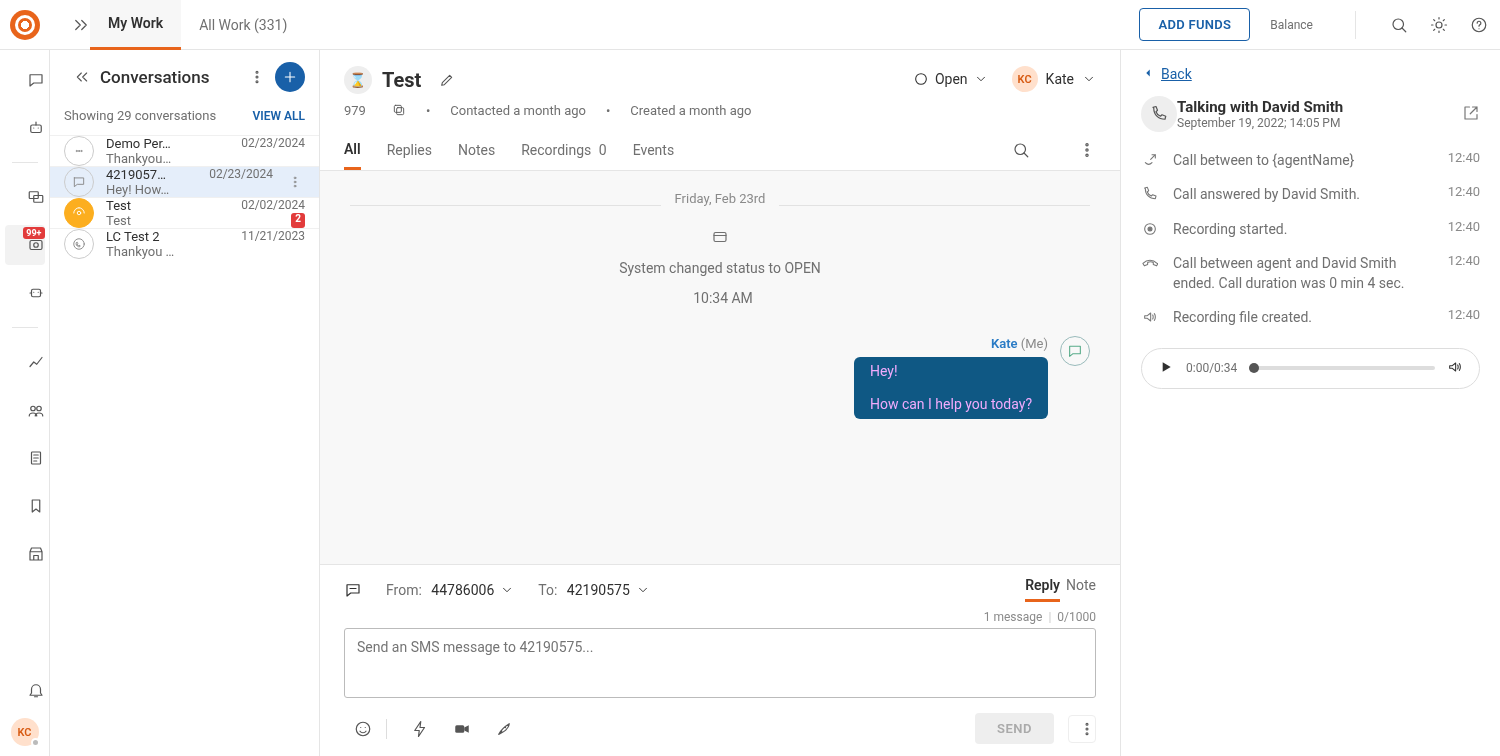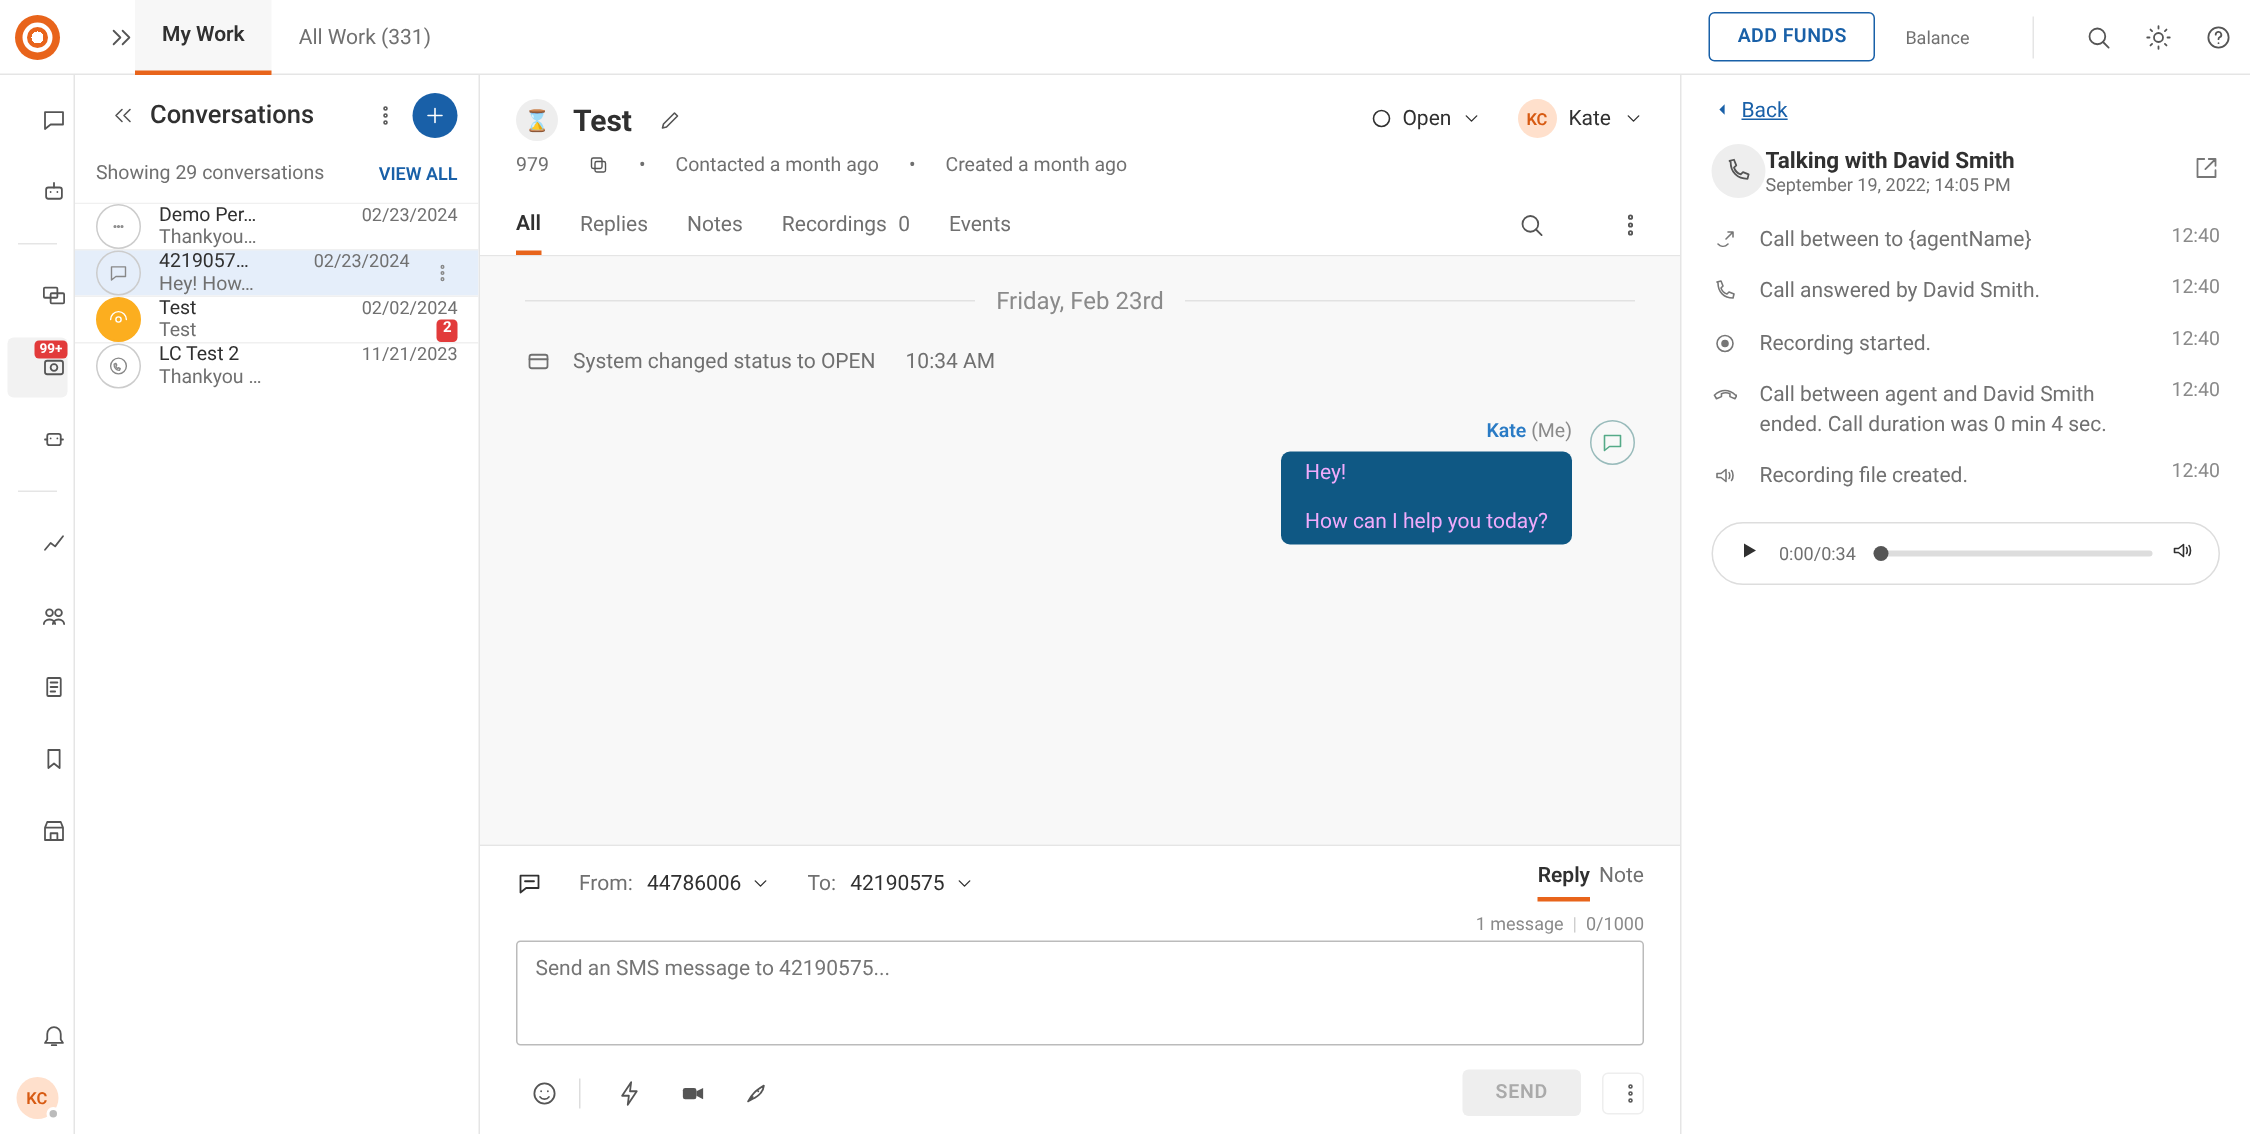--- a/index.html
+++ b/index.html
@@ -171,25 +171,25 @@
   }
   .mtab { padding: 10px 0; color: var(--text-muted); cursor:pointer; font-size:14px;}
   .mtab.active { color: var(--text); font-weight:600; border-bottom:3px solid var(--accent); }
   .mtab .zero { margin-left:4px;}
   .main-tabs .grow { flex:1; }
 
   .timeline {
     flex:1; overflow-y:auto; background:#f8f8f8; padding: 14px 30px;
   }
   .date-divider {
-    text-align:center; color: var(--text-soft); font-size:16px; margin: 6px 0 16px;
-    display:flex; align-items:center; gap:14px;
+    text-align:center; color: var(--text-soft); font-size:13px; margin: 6px 0 16px;
+    display:flex; align-items:flex-end; gap:14px;
   }
   .date-divider::before, .date-divider::after { content:""; flex:1; height:1px; background:#e2e2e2; }
-  .sys-row { display:flex; align-items:center; gap:14px; color: var(--text-muted); font-size:14px; padding:6px 0;}
+  .sys-row { display:flex; align-items:center; gap:14px; color: var(--text-muted); font-size:14px; padding:6px 0;flex-direction:column;}
   .sys-row .time { margin-left:6px;}
   .msg-block { display:flex; justify-content:flex-end; margin-top:24px; gap:12px;}
   .msg-meta { text-align:right; color:var(--text-muted); font-size:13px; margin-bottom:6px;}
   .msg-meta .me { color: var(--text-soft); }
   .bubble {
     background: var(--blue-dark); color:#f0abfc; padding: 4px 16px; border-radius:6px;
     max-width: 260px; line-height:1.5;
   }
   .msg-avatar {
     width:30px; height:30px; border-radius:50%; border:1px solid #9bb; display:flex;

